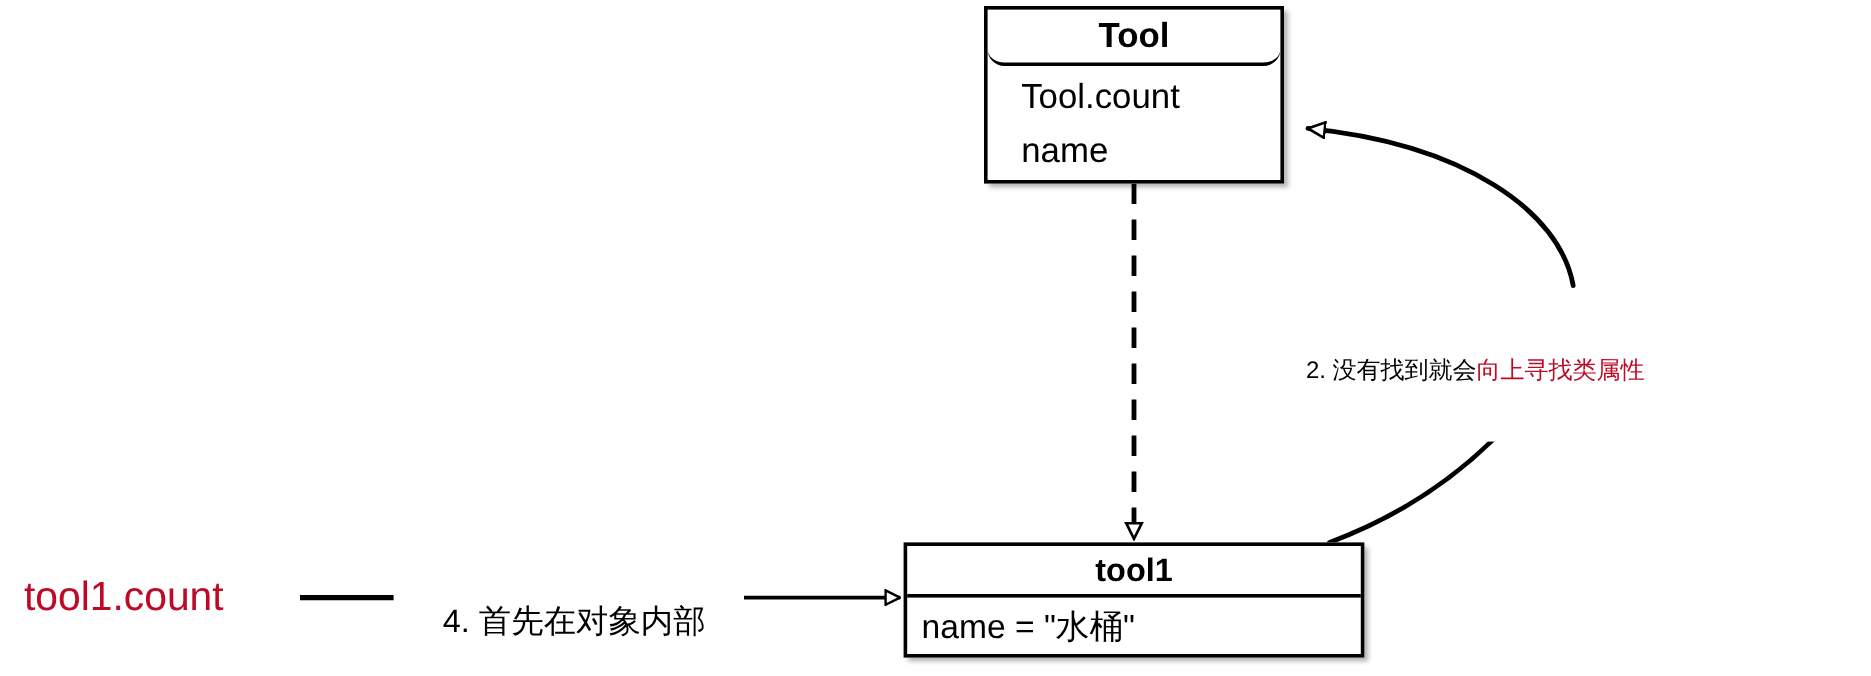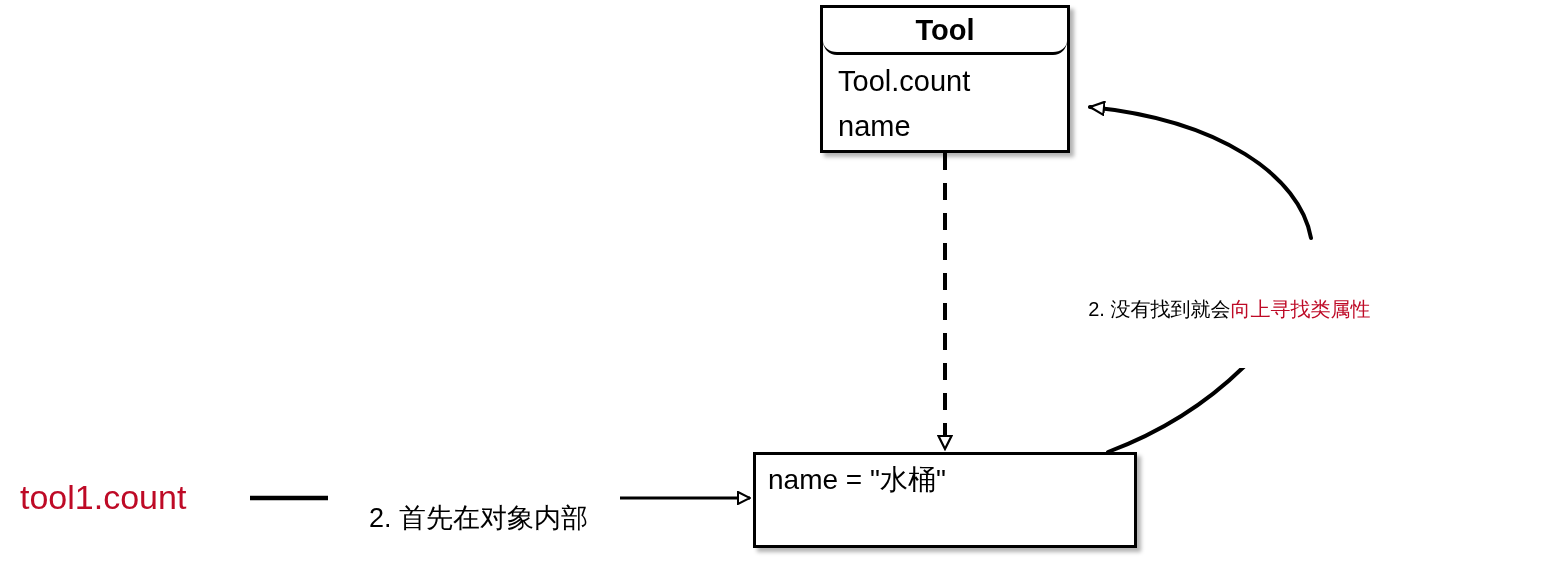--- a/index.html
+++ b/index.html
@@ -63,21 +63,21 @@
     width: 250px;
     height: 148px;
   }
   #box-tool .uml-title {
     height: 47px;
     font-size: 29px;
     border-radius: 14px;
   }
   #box-tool .uml-attrs {
     height: 98px;
-    padding-left: 15px;
+    padding-left: 28px;
   }
   #box-tool .uml-attr {
     font-size: 29px;
     line-height: 45px;
   }
 
   
   #box-tool1 {
     left: 753px;
     top: 452px;
@@ -159,29 +159,30 @@
 
   <div class="uml-box" id="box-tool">
     <div class="uml-title">Tool</div>
     <div class="uml-attrs">
       <div class="uml-attr">Tool.count</div>
       <div class="uml-attr">name</div>
     </div>
   </div>
 
   <div class="uml-box" id="box-tool1">
+    <div class="uml-title">tool1</div>
     <div class="uml-attrs">
       <div class="uml-attr">name = "水桶"</div>
     </div>
   </div>
 
   <div class="label red" id="label-expr">tool1.count</div>
 
   <div class="label" id="label-step1">
-    <span class="l1">2. 首先在对象内部</span>
+    <span class="l1">4. 首先在对象内部</span>
     
   </div>
 
   <div class="label" id="label-step2">
     <span>2. 没有找到就会</span><span class="red">向上寻找类属性</span>
   </div>
 
 </div>
 
 </body></html>

